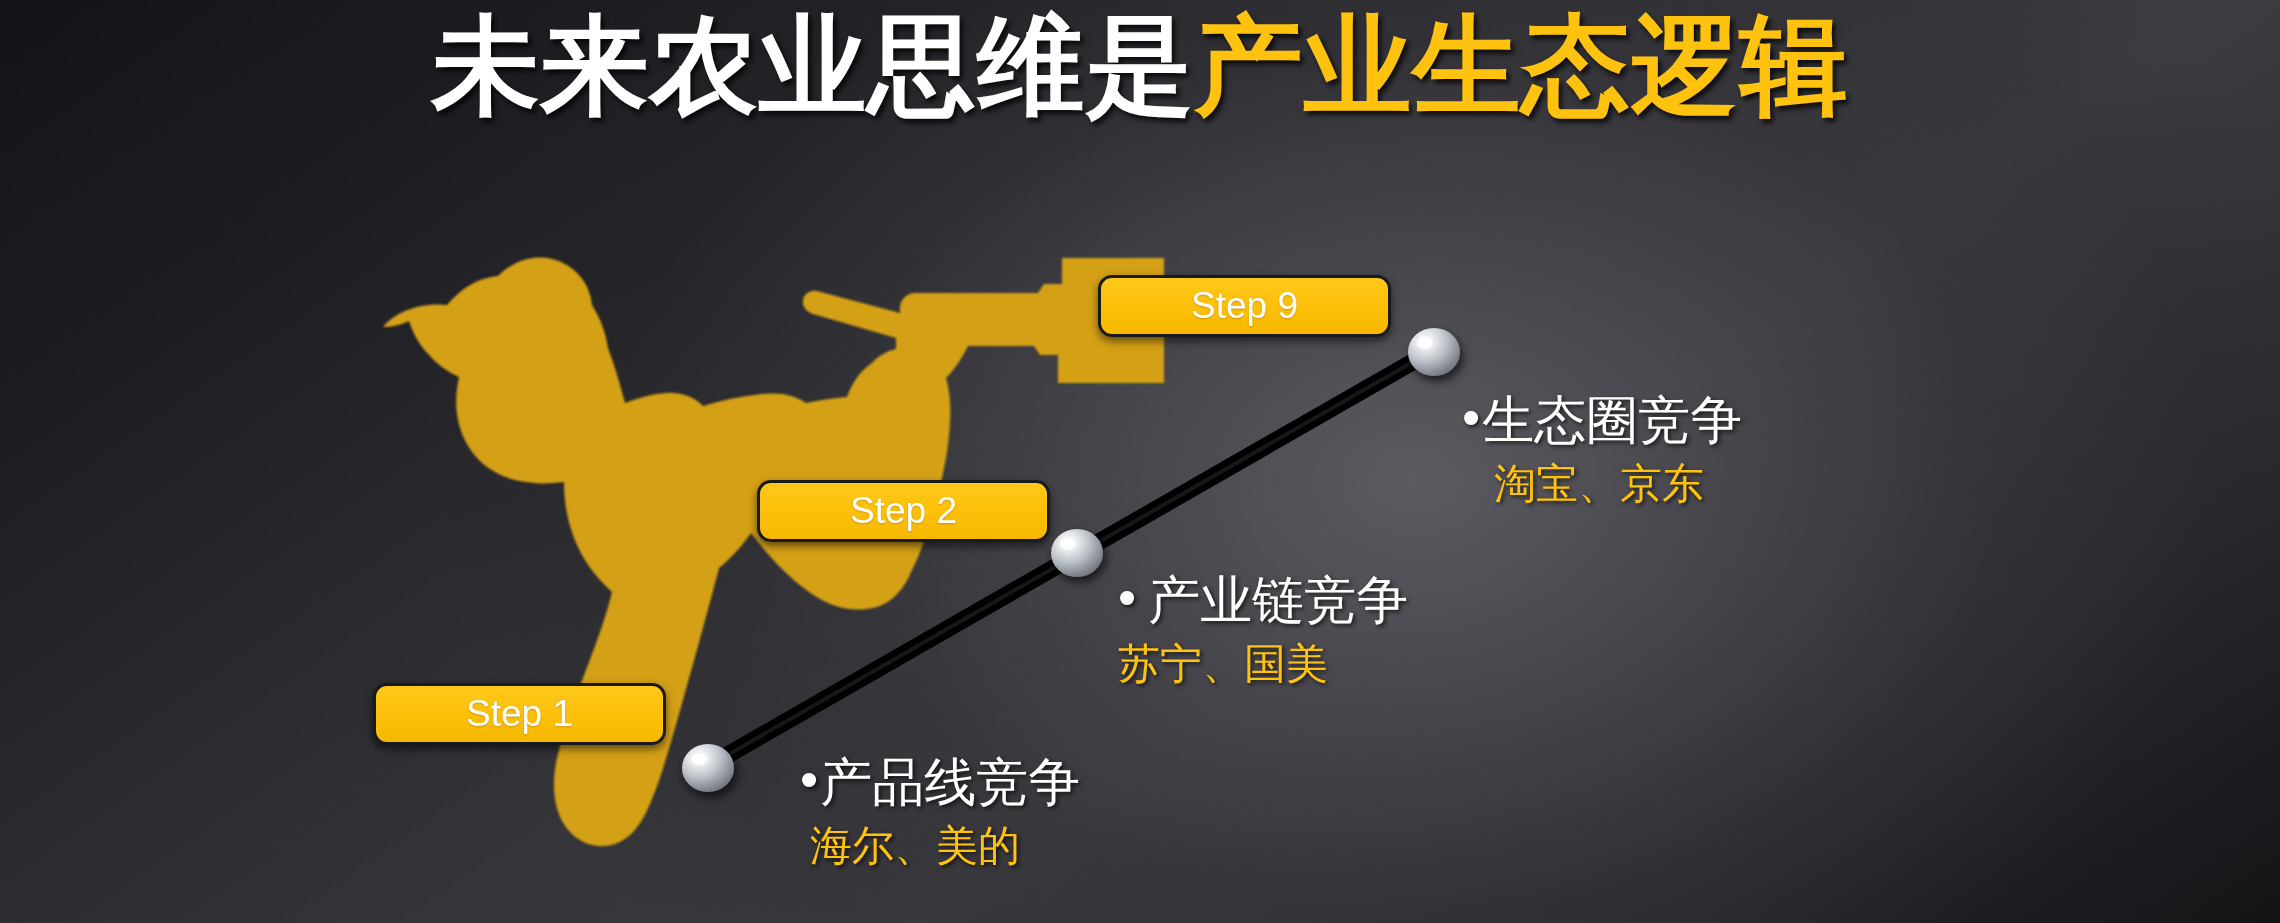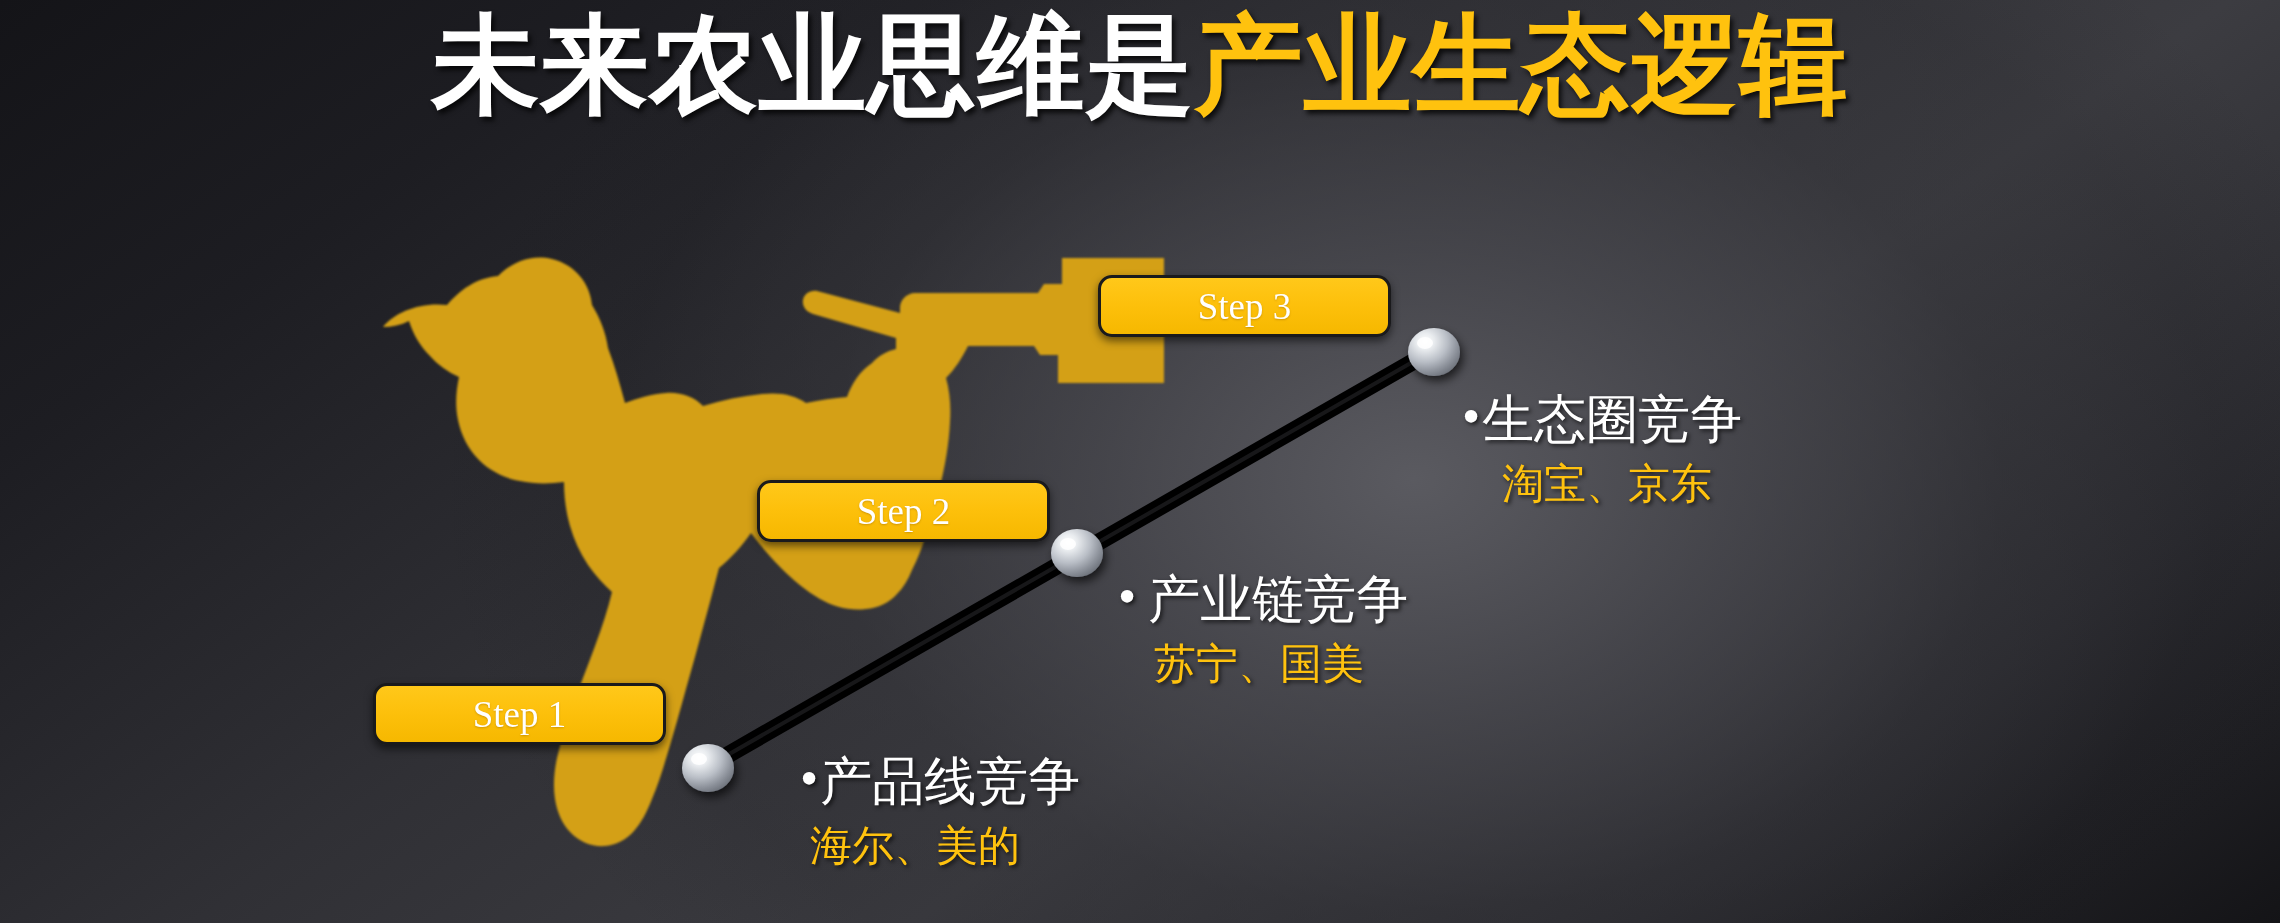--- a/index.html
+++ b/index.html
@@ -6,21 +6,21 @@
   html, body {
     margin: 0;
     padding: 0;
     background: #000;
   }
   #slide {
     position: relative;
     width: 2280px;
     height: 923px;
     overflow: hidden;
-    font-family: Liberation Serif, serif;
+    font-family: Liberation Sans, sans-serif;
     background-color: #2c2c30;
     background-image:
       radial-gradient(ellipse 980px 720px at 62% 52%, rgba(92,92,98,0.95) 0%, rgba(74,74,80,0.75) 32%, rgba(52,52,57,0.45) 60%, rgba(26,26,30,0.12) 82%, rgba(12,12,16,0) 100%),
       linear-gradient(145deg, #141418 0%, #1d1d22 18%, #303035 42%, #3c3c41 62%, #2a2a2f 82%, #141417 100%);
     user-select: none;
   }
 
   
   .title {
     position: absolute;
@@ -87,23 +87,23 @@
     font-weight: 400;
     white-space: nowrap;
     margin-top: 14px;
     text-shadow: 2px 2px 4px rgba(0,0,0,0.7);
     line-height: 1.05;
   }
   .caption.c1 { left: 800px; top: 752px; }
   .caption.c1 .sub { margin-left: 10px; }
   .caption.c2 { left: 1118px; top: 570px; }
   .caption.c2 .headline .dot { margin-right: 12px; }
-  .caption.c2 .sub { margin-left: 36px; }
+  .caption.c2 .sub { }
   .caption.c3 { left: 1462px; top: 390px; }
-  .caption.c3 .sub { margin-left: 40px; }
+  .caption.c3 .sub { margin-left: 32px; }
 </style>
 </head>
 <body>
 
 <div id="slide">
 
   <div class="title">
     <span class="seg-white">未来农业思维是</span><span class="seg-gold">产业生态逻辑</span>
   </div>
 
@@ -211,21 +211,21 @@
     <g>
       <ellipse cx="1434" cy="352" rx="26" ry="24" fill="url(#sphereGrad)" filter="url(#softShadow)"></ellipse>
       <ellipse cx="1425" cy="343" rx="8" ry="6" fill="#ffffff" opacity="0.85"></ellipse>
     </g>
   </svg>
 
   <div class="step-btn" style="left:373px; top:683px; width:293px; height:62px;">Step 1</div>
 
   <div class="step-btn" style="left:757px; top:472px; width:293px; height:62px;margin-top:8px;">Step 2</div>
 
-  <div class="step-btn" style="left:1098px; top:275px; width:293px; height:62px;">Step 3</div>
+  <div class="step-btn" style="left:1098px; top:275px; width:293px; height:62px;">Step 9</div>
 
   <div class="caption c1">
     <div class="headline"><span class="dot">•</span><span>产品线竞争</span></div>
     <div class="sub">海尔、美的</div>
   </div>
 
   <div class="caption c2">
     <div class="headline"><span class="dot">•</span><span>产业链竞争</span></div>
     <div class="sub">苏宁、国美</div>
   </div>

